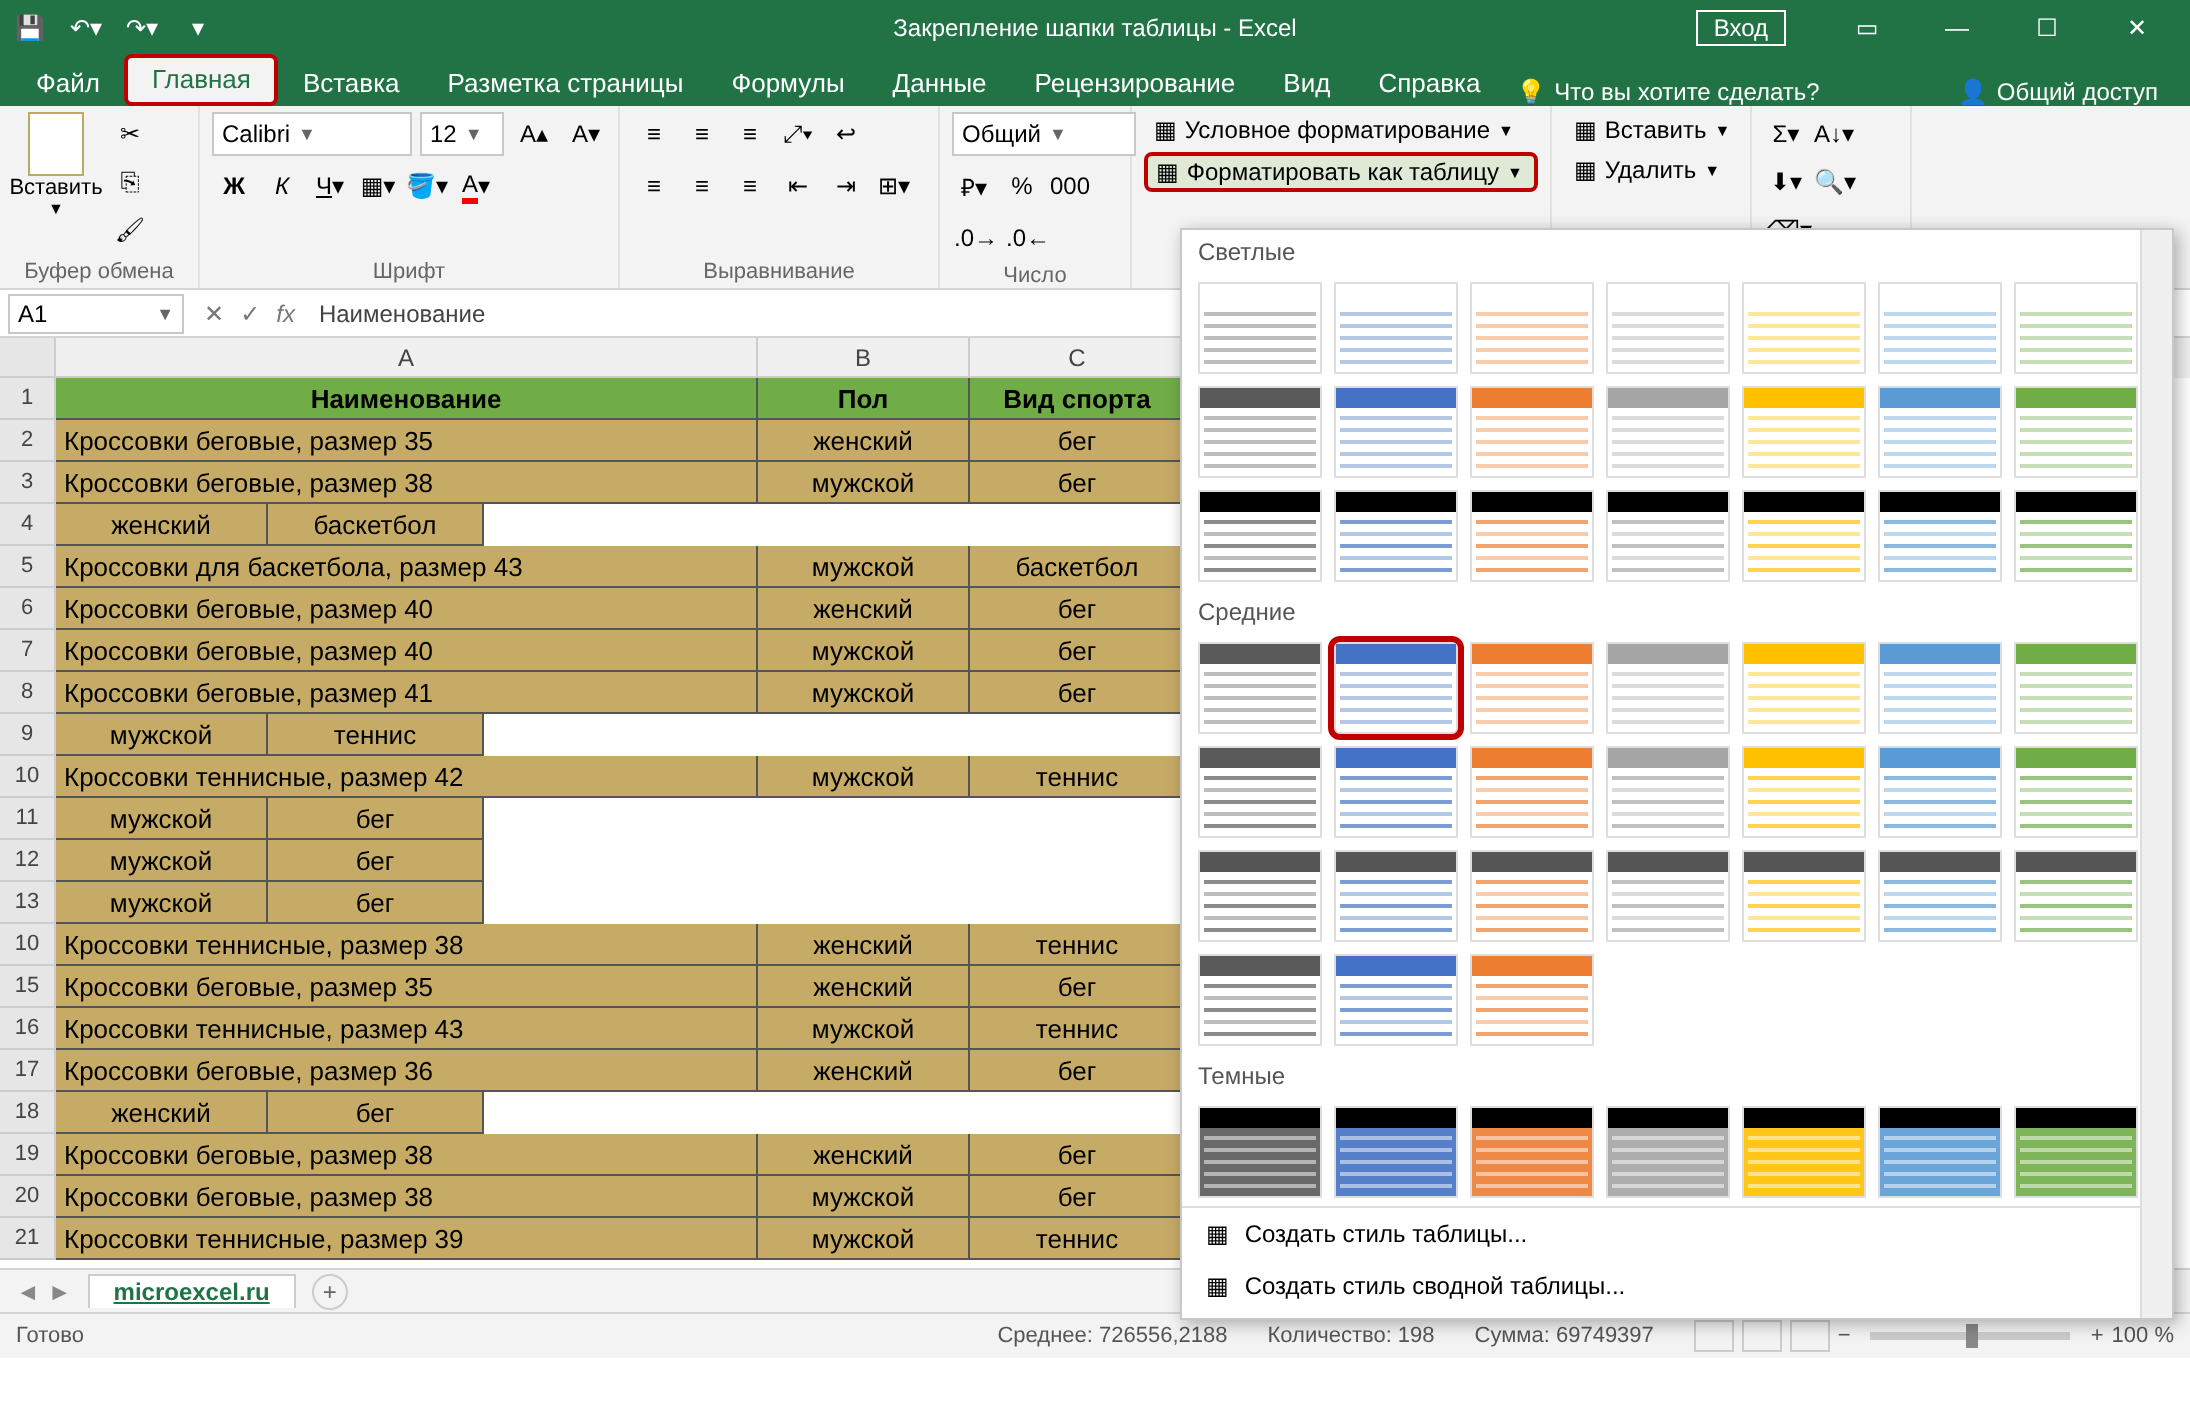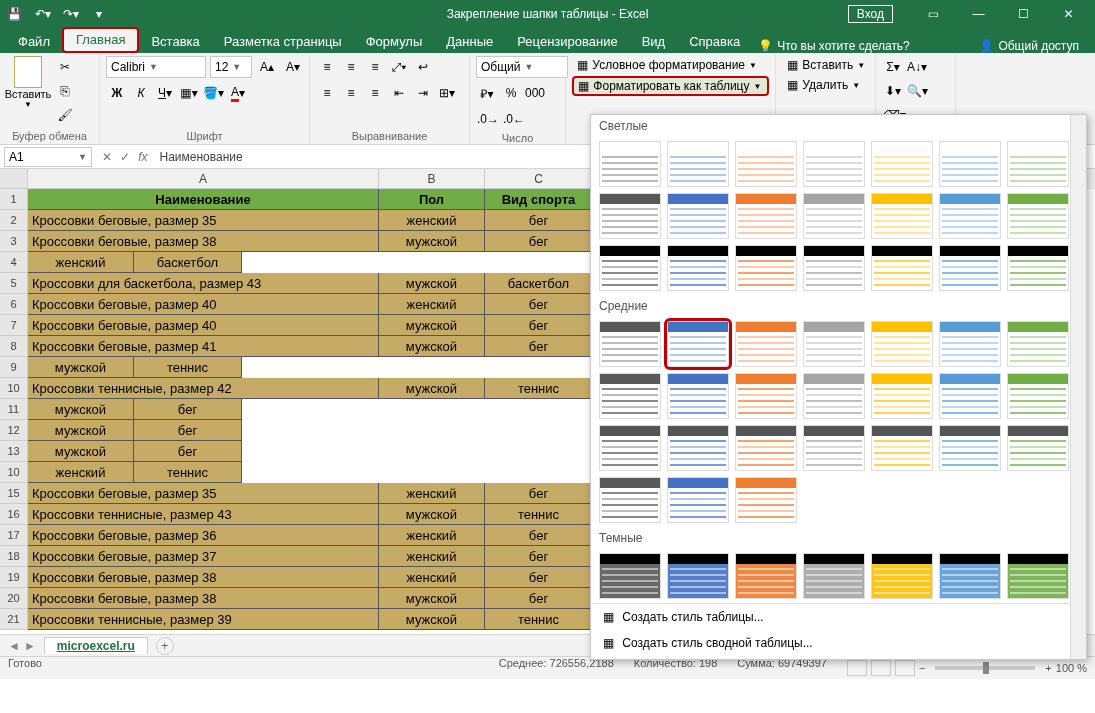--- a/index.html
+++ b/index.html
@@ -70,21 +70,21 @@
 
 
 .sheet-bar { height: 22px; background: #f3f3f3; display: flex; align-items: center; padding: 0 8px; gap: 8px; border-bottom: 1px solid #d4d4d4; }
 .sheet-nav { display: flex; gap: 4px; color: #888; }
 .sheet-tab { background: #fff; border: 1px solid #ccc; border-bottom: none; padding: 1px 12px; font-size: 12px; font-weight: bold; text-decoration: underline; color: #217346; }
 .sheet-add { width: 18px; height: 18px; border: 1px solid #ccc; border-radius: 50%; display: flex; align-items: center; justify-content: center; color: #666; }
 .hscroll { margin-left: auto; width: 420px; height: 16px; background: #f0f0f0; border: 1px solid #ddd; position: relative; }
 .hscroll .thumb { position: absolute; left: 14px; top: 1px; width: 60px; height: 12px; background: #cdcdcd; }
 
 
-.status-bar { height: 22px; background: #f3f3f3; display: flex; padding: 0 8px; font-size: 11px; color: #555; gap: 20px; }
+.status-bar { height: 22px; background: #f3f3f3; display: flex; align-items: center; padding: 0 8px; font-size: 11px; color: #555; gap: 20px; }
 .status-bar .stat { white-space: nowrap; }
 .views { margin-left: auto; display: flex; gap: 4px; align-items: center; }
 .view-btn { width: 20px; height: 16px; border: 1px solid #ccc; }
 .zoom-slider { width: 100px; height: 4px; background: #ccc; position: relative; margin: 0 6px; }
 .zoom-slider .zthumb { position: absolute; left: 48px; top: -4px; width: 6px; height: 12px; background: #888; }
 </style>
 </head>
 <body>
 
 <div class="titlebar">
@@ -345,20 +345,21 @@
         <div class="cell colB center">мужской</div>
         <div class="cell colC center">бег</div>
       </div>
       <div class="row">
         <div class="rowh">13</div>
         <div class="cell colB center">мужской</div>
         <div class="cell colC center">бег</div>
       </div>
       <div class="row">
         <div class="rowh">10</div>
+        <div class="cell colA">Кроссовки теннисные, размер 38</div>
         <div class="cell colB center">женский</div>
         <div class="cell colC center">теннис</div>
       </div>
       <div class="row">
         <div class="rowh">15</div>
         <div class="cell colA">Кроссовки беговые, размер 35</div>
         <div class="cell colB center">женский</div>
         <div class="cell colC center">бег</div>
       </div>
       <div class="row">
@@ -368,21 +369,20 @@
         <div class="cell colC center">теннис</div>
       </div>
       <div class="row">
         <div class="rowh">17</div>
         <div class="cell colA">Кроссовки беговые, размер 36</div>
         <div class="cell colB center">женский</div>
         <div class="cell colC center">бег</div>
       </div>
       <div class="row">
         <div class="rowh">18</div>
-        <div class="cell colA">Кроссовки беговые, размер 37</div>
         <div class="cell colB center">женский</div>
         <div class="cell colC center">бег</div>
       </div>
       <div class="row">
         <div class="rowh">19</div>
         <div class="cell colA">Кроссовки беговые, размер 38</div>
         <div class="cell colB center">женский</div>
         <div class="cell colC center">бег</div>
       </div>
       <div class="row">

